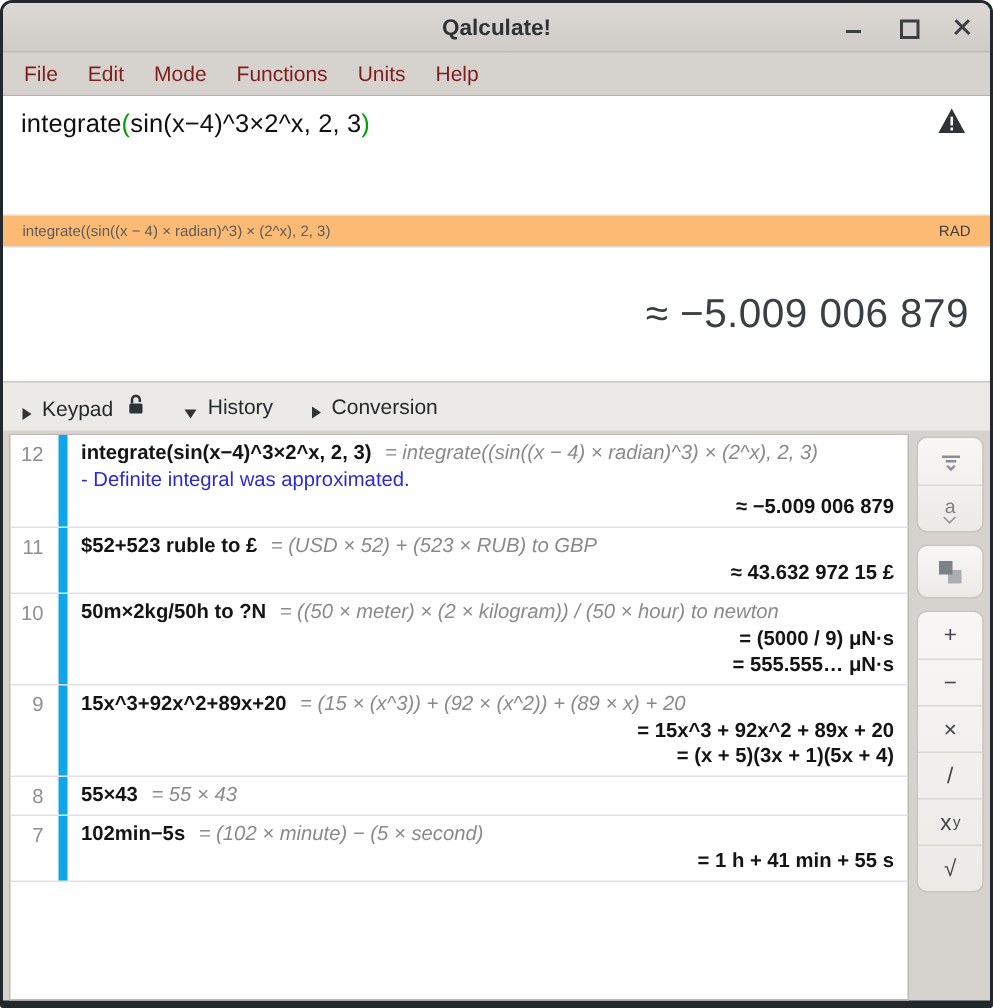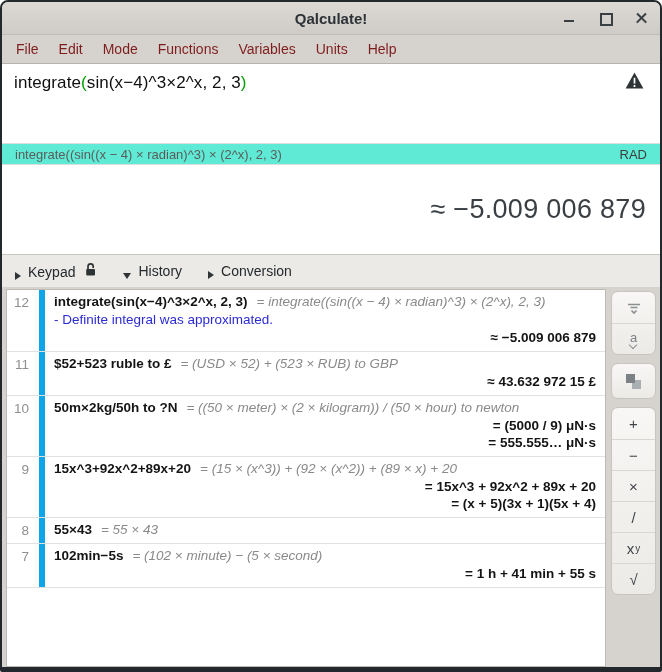--- a/index.html
+++ b/index.html
@@ -43,24 +43,24 @@
   
   .input-area {
     height:80px; flex:0 0 80px; background:#ffffff;
     border-top:1px solid #b6b2ae; position:relative; padding:9px 12px;
   }
   .expression { font-size:17px; color:#101010; letter-spacing:0.1px; }
   .paren-green { color:var(--green,#00a000); }
   .warning-icon { position:absolute; right:16px; top:8px; }
   
   .statusbar {
-    height:22px; flex:0 0 22px; background:#5eead4;
+    height:22px; flex:0 0 22px; background:#fdba74;
     border-top:1px solid #dddddd; border-bottom:1px solid #dddddd;
     display:flex; align-items:center; justify-content:space-between;
-    padding:0 13px; font-size:13px; color:#5c5c5c;
+    padding:0 13px; font-size:10px; color:#5c5c5c;
   }
   .angle-mode { color:#3e3e3e; }
   
   .result-area {
     height:89px; flex:0 0 89px; background:#ffffff;
     display:flex; align-items:center; justify-content:flex-end;
     padding-right:14px;
   }
   .result-value { font-size:27px; color:#3a3f44; letter-spacing:0.3px; }
   
@@ -125,21 +125,20 @@
       <span class="wc wc-max"></span>
       <span class="wc wc-close"></span>
     </div>
   </div>
 
   <div class="menubar">
     <span class="menu-item">File</span>
     <span class="menu-item">Edit</span>
     <span class="menu-item">Mode</span>
     <span class="menu-item">Functions</span>
-    <span class="menu-item">Variables</span>
     <span class="menu-item">Units</span>
     <span class="menu-item">Help</span>
   </div>
 
   <div class="input-area">
     <div class="expression"><span>integrate</span><span class="paren-green">(</span><span>sin(x−4)^3×2^x, 2, 3</span><span class="paren-green">)</span></div>
     <span class="warning-icon">
       <svg width="19" height="17" viewBox="0 0 24 22">
         <path d="M12 0.5 L23.5 21.5 H0.5 Z" fill="#2e3436"></path>
         <rect x="10.9" y="7.5" width="2.2" height="7.5" fill="#ffffff"></rect>

